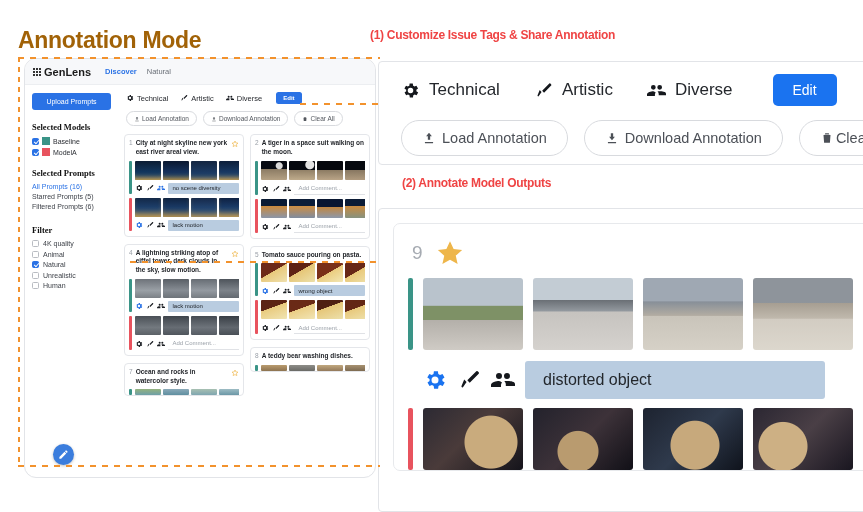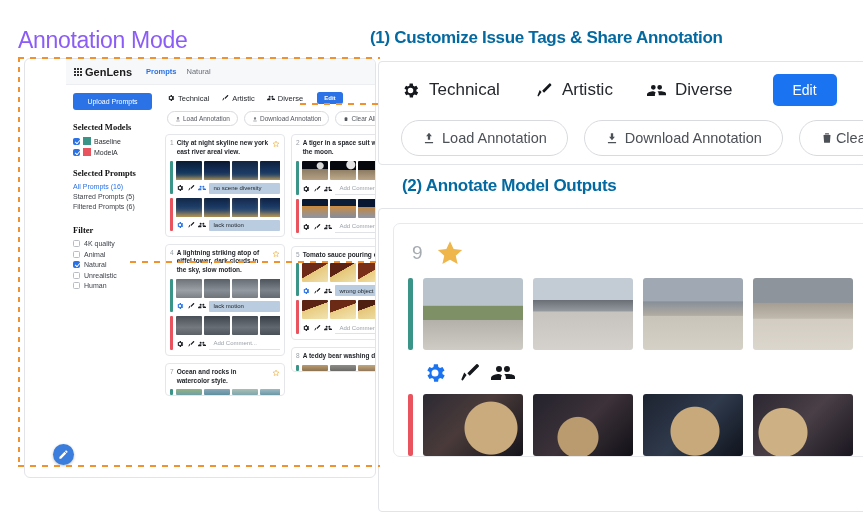--- a/index.html
+++ b/index.html
@@ -7,32 +7,31 @@
     width: 863px; height: 512px;
     background: #ffffff;
     font-family: "Liberation Sans", sans-serif;
     overflow: hidden;
   }
   #root { position: relative; width: 863px; height: 512px; }
 
   
   .page-title {
     position: absolute; left: 18px; top: 27px;
-    font-size: 23px; font-weight: normal; color: #8b5cf6;
+    font-size: 23px; font-weight: bold; color: #a16207;
     letter-spacing: -0.3px;
   }
 
   .app-window {
     position: absolute; left: 24px; top: 58px;
     width: 352px; height: 420px;
     background: #fff;
     border: 1px solid #e2e4e8;
-    border-radius: 6px;
+    border-radius: 12px;
     overflow: hidden;
-    padding-left: 41px;
   }
   .app-topbar {
     height: 26px; background: #f7f8fa;
     border-bottom: 1px solid #eceef1;
     display: flex; align-items: center; padding: 0 8px;
   }
   .brand { display: flex; align-items: center; gap: 3px; font-size: 11px; font-weight: bold; color: #1b1b1b; }
   .grid-dots {
     display: inline-grid; grid-template-columns: repeat(3, 2px);
     grid-template-rows: repeat(3, 2px); gap: 1px;
@@ -125,21 +124,21 @@
     background-image: repeating-linear-gradient(to bottom, #f2922d 0 5px, transparent 5px 10px);
   }
   .dash-h {
     position: absolute; height: 2px;
     background-image: repeating-linear-gradient(to right, #f2922d 0 6px, transparent 6px 12px);
     z-index: 40;
   }
 
   
   .callout-title {
-    position: absolute; font-size: 17px; font-weight: bold; color: #0369a1;
+    position: absolute; font-size: 12px; font-weight: bold; color: #ef4444;
     letter-spacing: -0.3px; white-space: nowrap;
   }
   .zoom-panel {
     position: absolute; background: #fff;
     border: 1px solid #e2e4e8; border-radius: 4px;
     overflow: hidden;
   }
 
   .big-tagbar { display: flex; align-items: center; gap: 34px; padding: 12px 0 0 22px; }
   .big-tag { display: flex; align-items: center; gap: 9px; font-size: 17px; color: #24272c; }
@@ -197,21 +196,21 @@
             <i></i>
             <i></i>
             <i></i>
             <i></i>
             <i></i>
             <i></i>
         </span>
         <span>GenLens</span>
       </div>
       <div class="nav-links">
-        <span class="nav-active">Prompts</span>
+        <span class="nav-active">Discover</span>
         <span class="nav-idle">Natural</span>
       </div>
     </div>
 
     <div class="app-body">
 
       <div class="sidebar">
         <div class="upload-btn">Upload Prompts</div>
 
         <div class="side-head">Selected Models</div>
@@ -647,20 +646,21 @@
           <div class="big-annot">
             <svg style="width:24px;height:24px" viewBox="0 0 24 24">
                 <path fill="#1a73f0" d="M19.4 13a7.6 7.6 0 000-2l2.1-1.6-2-3.5-2.5 1a7.6 7.6 0 00-1.7-1l-.4-2.6h-4l-.4 2.6a7.6 7.6 0 00-1.7 1l-2.5-1-2 3.5L6.6 11a7.6 7.6 0 000 2l-2.1 1.6 2 3.5 2.5-1c.5.4 1.1.8 1.7 1l.4 2.6h4l.4-2.6c.6-.2 1.2-.6 1.7-1l2.5 1 2-3.5zM12 15.5a3.5 3.5 0 110-7 3.5 3.5 0 010 7z"></path>
               </svg>
             <svg style="width:24px;height:24px" viewBox="0 0 24 24">
                 <path fill="#15181d" d="M20.7 3.3a1 1 0 00-1.4 0l-9 9 2.4 2.4 9-9a1 1 0 000-1.4zM9.6 13.9L7.2 11.5 4.5 18c-.3.8.5 1.7 1.3 1.4z"></path>
               </svg>
             <svg style="width:24px;height:24px" viewBox="0 0 24 24">
                 <path fill="#15181d" d="M8 11a3 3 0 100-6 3 3 0 000 6zm8 0a3 3 0 100-6 3 3 0 000 6zm-8 2c-2.7 0-8 1.3-8 4v2h10v-2c0-1 .4-1.9 1-2.6A14 14 0 008 13zm8 0c-.8 0-1.8.1-2.7.3.9.8 1.5 1.8 1.5 3v1.7H24V16c0-2.7-5.3-3-8-3z"></path>
               </svg>
+            <span class="big-comment">distorted object</span>
           </div>
         </div>
       </div>
 
       <div class="big-mrow" style="margin-top:9px;">
         <div class="big-mbar" style="background:#e8535e; height:62px;"></div>
         <div class="big-mcontent">
           <div class="big-thumbs">
             <div class="big-thumb" style="height:62px;background:radial-gradient(circle at 68% 55%, #c9ab7d 26px, transparent 27px), linear-gradient(135deg,#2c2a33,#4a3b3a 45%,#15141b)"></div>
             <div class="big-thumb" style="height:62px;background:radial-gradient(circle at 45% 70%, #b99b6f 20px, transparent 21px), linear-gradient(135deg,#23222c,#3d3239 50%,#111017)"></div>

